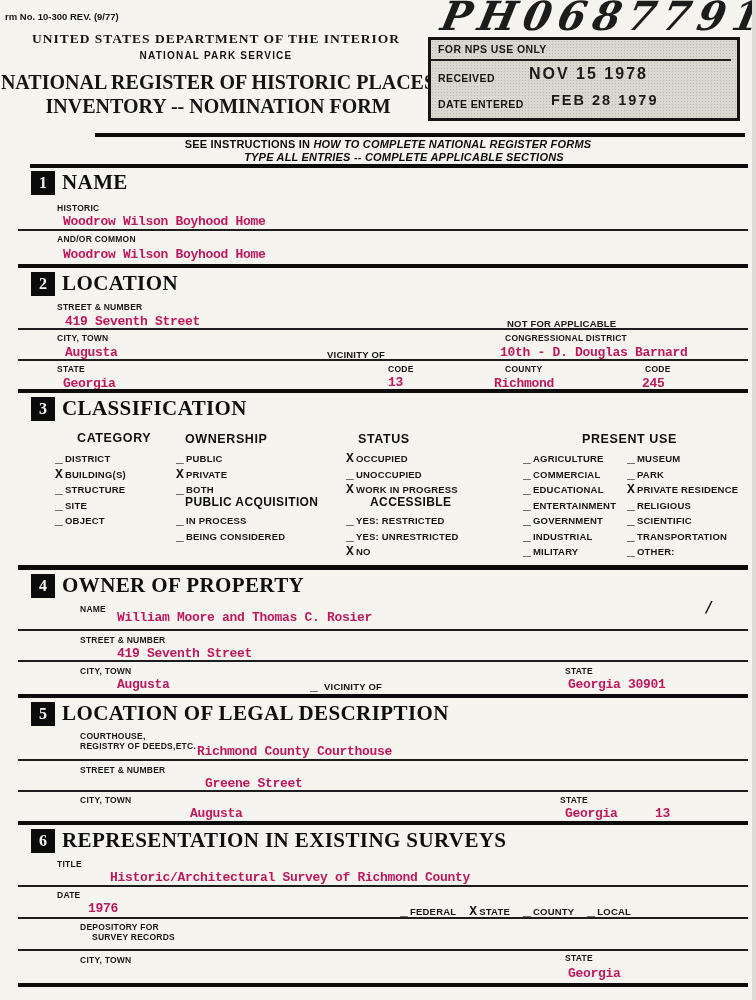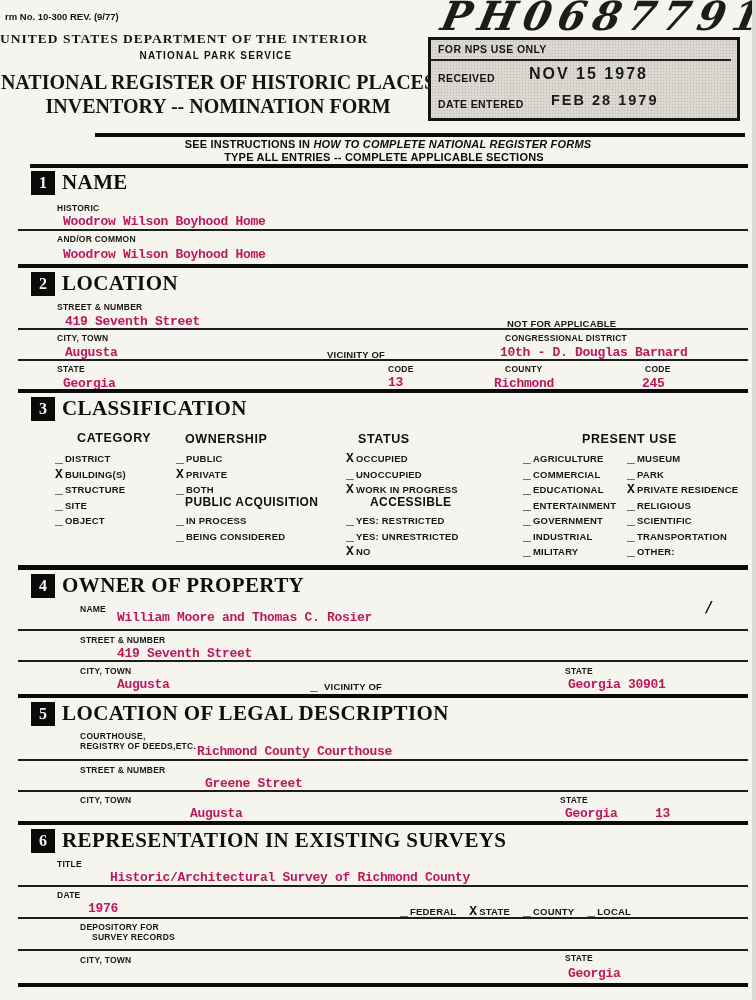--- a/index.html
+++ b/index.html
@@ -27,42 +27,42 @@
   .hand{font:italic 700 40px "DejaVu Serif",serif;letter-spacing:7px;transform:skewX(-12deg);color:#1c1c1c;}
   .inst{font:700 11px "Liberation Sans",sans-serif;letter-spacing:.2px;text-align:center;width:660px;color:#0e0e0e;}
 </style>
 </head>
 <body>
 
 <div class="page">
 
   <div class="abs" style="left:5px;top:11px;font:700 9.5px 'Liberation Sans',sans-serif;">rm No. 10-300   REV. (9/77)</div>
 
-  <div class="abs serifline" style="left:0;top:31px;width:432px;text-align:left;font-size:13.5px;font-weight:700;letter-spacing:1px;">UNITED STATES DEPARTMENT OF THE INTERIOR</div>
+  <div class="abs serifline" style="left:0;top:31px;width:432px;text-align:center;font-size:13.5px;font-weight:700;letter-spacing:1px;">UNITED STATES DEPARTMENT OF THE INTERIOR</div>
   <div class="abs" style="left:0;top:50px;width:432px;text-align:center;font:700 10px 'Liberation Sans',sans-serif;letter-spacing:1.2px;">NATIONAL PARK SERVICE</div>
 
   <div class="abs serifline" style="left:-4px;top:71px;width:444px;text-align:center;font-size:20px;font-weight:700;">NATIONAL REGISTER OF HISTORIC PLACES</div>
   <div class="abs serifline" style="left:-4px;top:95px;width:444px;text-align:center;font-size:20px;font-weight:700;">INVENTORY -- NOMINATION FORM</div>
 
   <div class="abs hand" style="left:442px;top:-8px;z-index:3;">PH0687791</div>
 
   <div class="npsbox">
     <div class="abs" style="left:7px;top:3px;font:700 10.5px 'Liberation Sans',sans-serif;letter-spacing:.4px;">FOR NPS USE ONLY</div>
     <div class="hline" style="left:0;top:19px;width:300px;"></div>
     <div class="abs" style="left:7px;top:32px;font:700 10.5px 'Liberation Sans',sans-serif;letter-spacing:.4px;">RECEIVED</div>
     <div class="abs stamp" style="left:98px;top:25px;">NOV 15 1978</div>
     <div class="abs" style="left:7px;top:58px;font:700 10.5px 'Liberation Sans',sans-serif;letter-spacing:.4px;">DATE ENTERED</div>
     <div class="abs stamp" style="left:120px;top:52px;font-size:14.5px;">FEB 28 1979</div>
   </div>
 
   <div class="bar" style="left:95px;top:133px;width:650px;"></div>
   <div class="abs inst" style="left:58px;top:138px;">
     <span>SEE INSTRUCTIONS IN </span><span style="font-style:italic;">HOW TO COMPLETE NATIONAL REGISTER FORMS</span>
   </div>
-  <div class="abs inst" style="left:54px;top:151px;">TYPE ALL ENTRIES -- COMPLETE APPLICABLE SECTIONS</div>
+  <div class="abs inst" style="left:74px;top:151px;font-style:italic;">TYPE ALL ENTRIES -- COMPLETE APPLICABLE SECTIONS</div>
   <div class="bar" style="left:30px;top:164px;width:718px;"></div>
 
   <div class="sechead" style="left:31px;top:170px;">
     <div class="numbox">1</div>
     <div class="ht">NAME</div>
   </div>
   <div class="abs lbl" style="left:57px;top:203px;">HISTORIC</div>
   <div class="abs typed" style="left:63px;top:214px;">Woodrow Wilson Boyhood Home</div>
   <div class="hline" style="left:18px;top:229px;width:730px;"></div>
   <div class="abs lbl" style="left:57px;top:234px;">AND/OR COMMON</div>

